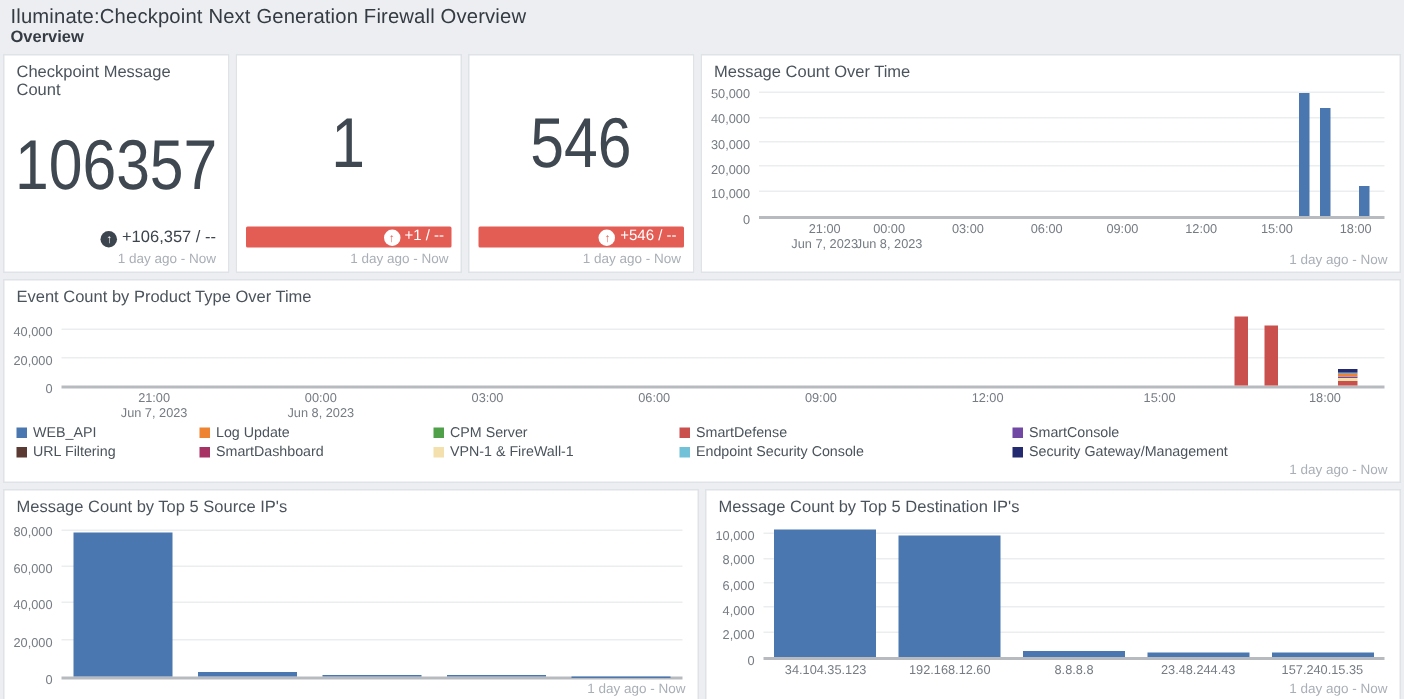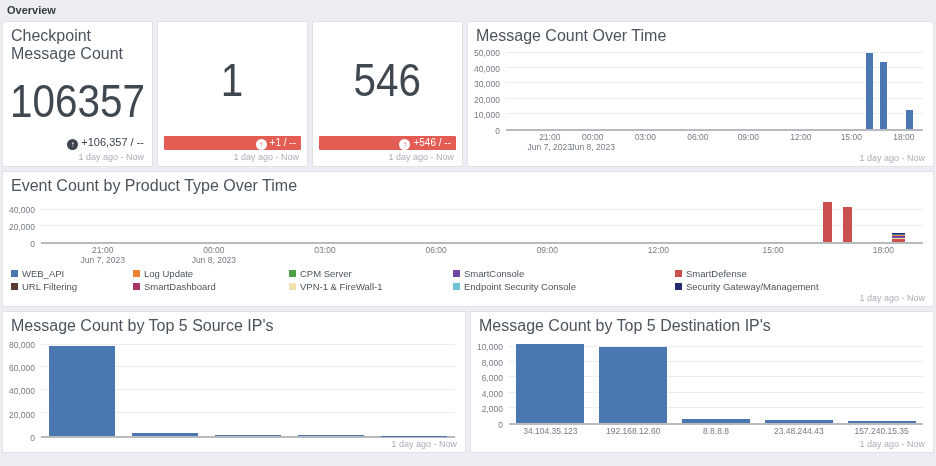--- a/index.html
+++ b/index.html
@@ -9,21 +9,21 @@
 
   .header { padding: 3px 5px 5px; }
   .page-title { font-size: 13.5px; color: #343b42; letter-spacing: .1px; }
   .page-subtitle { font-size: 11px; color: #343b42; margin-top: 1px; font-weight: bold; }
 
   .row1 { display: grid; grid-template-columns: 151px 151px 151px 1fr; gap: 4px; height: 146px; }
   .row2 { margin-top: 4px; height: 136px; }
   .row3 { margin-top: 4px; display: grid; grid-template-columns: 1fr 1fr; gap: 4px; height: 142px; }
 
   .panel { background: #fff; border: 1px solid #dfe2e6; display: flex; flex-direction: column; overflow: hidden; height: 100%; }
-  .panel-title { font-size: 16px; color: #4b545c; padding: 5px 8px 1px; flex: none; }
+  .panel-title { font-size: 11px; color: #4b545c; padding: 5px 8px 1px; flex: none; }
 
   
   .single-body { flex: 1; display: flex; align-items: center; justify-content: center; min-height: 0; }
   .single-value { font-size: 47px; color: #3f4850; transform: scaleX(.86); white-space: nowrap; }
   .trend-row { flex: none; padding: 0 6px; }
   .trend-plain { text-align: right; font-size: 11px; color: #3c444d; padding-right: 2px; }
   .trend-banner { background: #e45d55; color: #fff; font-size: 10px; text-align: right; height: 14px; line-height: 14px; padding: 0 5px; border-radius: 1px; }
   .trend-icon { display: inline-block; width: 11px; height: 11px; border-radius: 50%; text-align: center; line-height: 11px; font-size: 8px; margin-right: 3px; vertical-align: -1px; }
   .trend-icon.dark { background: #3c444d; color: #fff; }
   .trend-icon.light { background: #fff; color: #e45d55; }
@@ -47,20 +47,21 @@
   .legend { flex: none; display: grid; grid-template-columns: 122px 156px 164px 222px 1fr; padding: 3px 8px 0; row-gap: 2px; }
   .legend-item { font-size: 9.5px; color: #4b545c; display: flex; align-items: center; gap: 4px; cursor: pointer; }
   .swatch { width: 7px; height: 7px; flex: none; }
 </style>
 </head>
 <body>
 
 <div class="dashboard">
 
   <div class="header">
+    <div class="page-title">Iluminate:Checkpoint Next Generation Firewall Overview</div>
     <div class="page-subtitle">Overview</div>
   </div>
 
   <div class="row1">
 
     <div class="panel">
       <div class="panel-title">Checkpoint Message Count</div>
       <div class="single-body">
         <div class="single-value">106357</div>
       </div>
@@ -166,26 +167,26 @@
           </div>
           <div class="legend-item">
             <span class="swatch" style="background: rgb(238, 131, 49);"></span>
             <span>Log Update</span>
           </div>
           <div class="legend-item">
             <span class="swatch" style="background: rgb(80, 160, 74);"></span>
             <span>CPM Server</span>
           </div>
           <div class="legend-item">
+            <span class="swatch" style="background: rgb(201, 80, 77);"></span>
+            <span>SmartDefense</span>
+          </div>
+          <div class="legend-item">
             <span class="swatch" style="background: rgb(113, 73, 165);"></span>
             <span>SmartConsole</span>
-          </div>
-          <div class="legend-item">
-            <span class="swatch" style="background: rgb(201, 80, 77);"></span>
-            <span>SmartDefense</span>
           </div>
           <div class="legend-item">
             <span class="swatch" style="background: rgb(91, 58, 51);"></span>
             <span>URL Filtering</span>
           </div>
           <div class="legend-item">
             <span class="swatch" style="background: rgb(167, 51, 100);"></span>
             <span>SmartDashboard</span>
           </div>
           <div class="legend-item">

